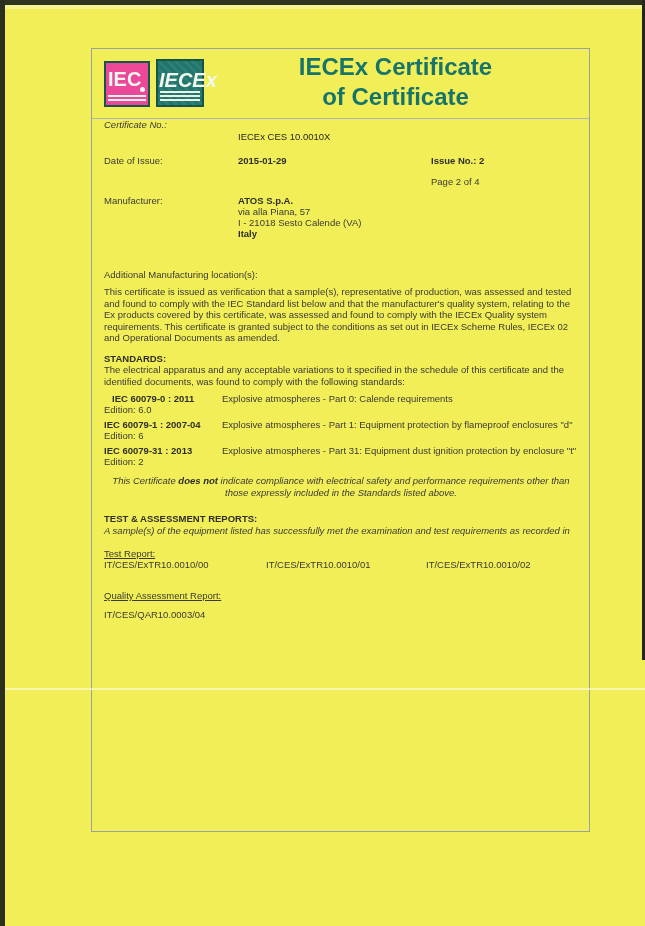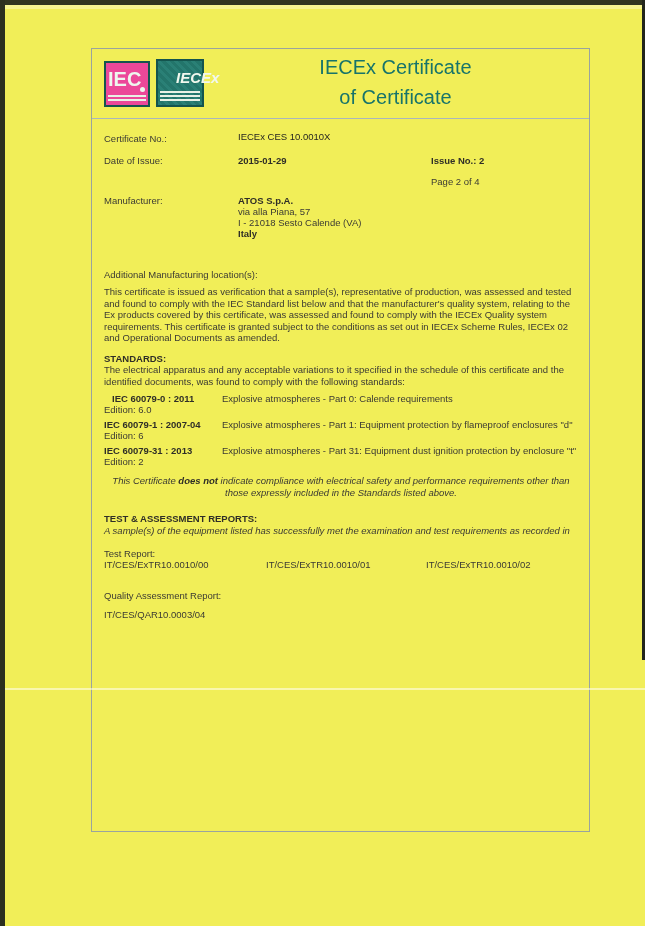--- a/index.html
+++ b/index.html
@@ -28,31 +28,31 @@
   }
   
   .logo{position:absolute;background:#ec4899;box-shadow:inset 0 0 0 2px #14544e;}
   .logo.iec{left:12px;top:12px;width:46px;height:46px;}
   .logo.iecex{left:64px;top:10px;width:48px;height:48px;
     background:repeating-linear-gradient(45deg,#23756b 0 3px,#2a8076 3px 6px);}
   .logo-text{position:absolute;left:4px;top:7px;color:#eef7ee;font-weight:bold;font-size:20px;letter-spacing:0;}
   .logo-dot{position:absolute;left:36px;top:26px;width:5px;height:5px;border-radius:50%;background:#eef7ee;}
   .logo-lines{position:absolute;left:4px;right:4px;bottom:6px;}
   .logo-lines i{display:block;height:2px;background:#e8f2e6;margin-top:2px;}
-  .logo-text-ex{position:absolute;left:3px;top:10px;color:#f2f8ee;font-weight:bold;font-style:italic;font-size:15px;padding-left:17px;}
+  .logo-text-ex{position:absolute;left:3px;top:10px;color:#f2f8ee;font-weight:bold;font-style:italic;font-size:20px;}
   
   .title{
     position:absolute;left:110px;right:0;top:3px;text-align:center;
-    color:#17746a;font-weight:normal;font-size:20px;line-height:30px;
+    color:#17746a;font-weight:bold;font-size:24px;line-height:30px;
   }
   
   .t{position:absolute;font-size:9.5px;line-height:11.5px;white-space:nowrap;}
   .wrap{white-space:normal;}
   .b{font-weight:bold;color:#2f2e27;}
-  .u{}
+  .u{text-decoration:underline;}
   .i{font-style:italic;}
   .val{color:#262620;}
   .addr{line-height:11.5px;}
   .notice{
     position:absolute;left:18px;width:462px;text-align:center;
     font-size:9.5px;line-height:12px;font-style:italic;white-space:normal;
   }
 </style>
 </head>
 <body>
@@ -81,21 +81,21 @@
           <i></i>
           <i></i>
         </div>
     </div>
     <div class="title">
       <div>IECEx Certificate</div>
       <div>of Certificate</div>
     </div>
   </div>
 
-  <div class="t" style="left:12px;top:84px;">Certificate No.:</div>
+  <div class="t" style="left:12px;top:70px;font-style:italic;">Certificate No.:</div>
   <div class="t val" style="left:146px;top:82px;">IECEx CES 10.0010X</div>
 
   <div class="t" style="left:12px;top:106px;">Date of Issue:</div>
   <div class="t b" style="left:146px;top:106px;">2015-01-29</div>
   <div class="t b" style="left:339px;top:106px;text-align:center;">Issue No.: 2</div>
 
   <div class="t" style="left:339px;top:127px;">Page 2 of 4</div>
 
   <div class="t" style="left:12px;top:146px;">Manufacturer:</div>
   <div class="t addr b" style="left:146px;top:146px;">ATOS S.p.A.</div>

